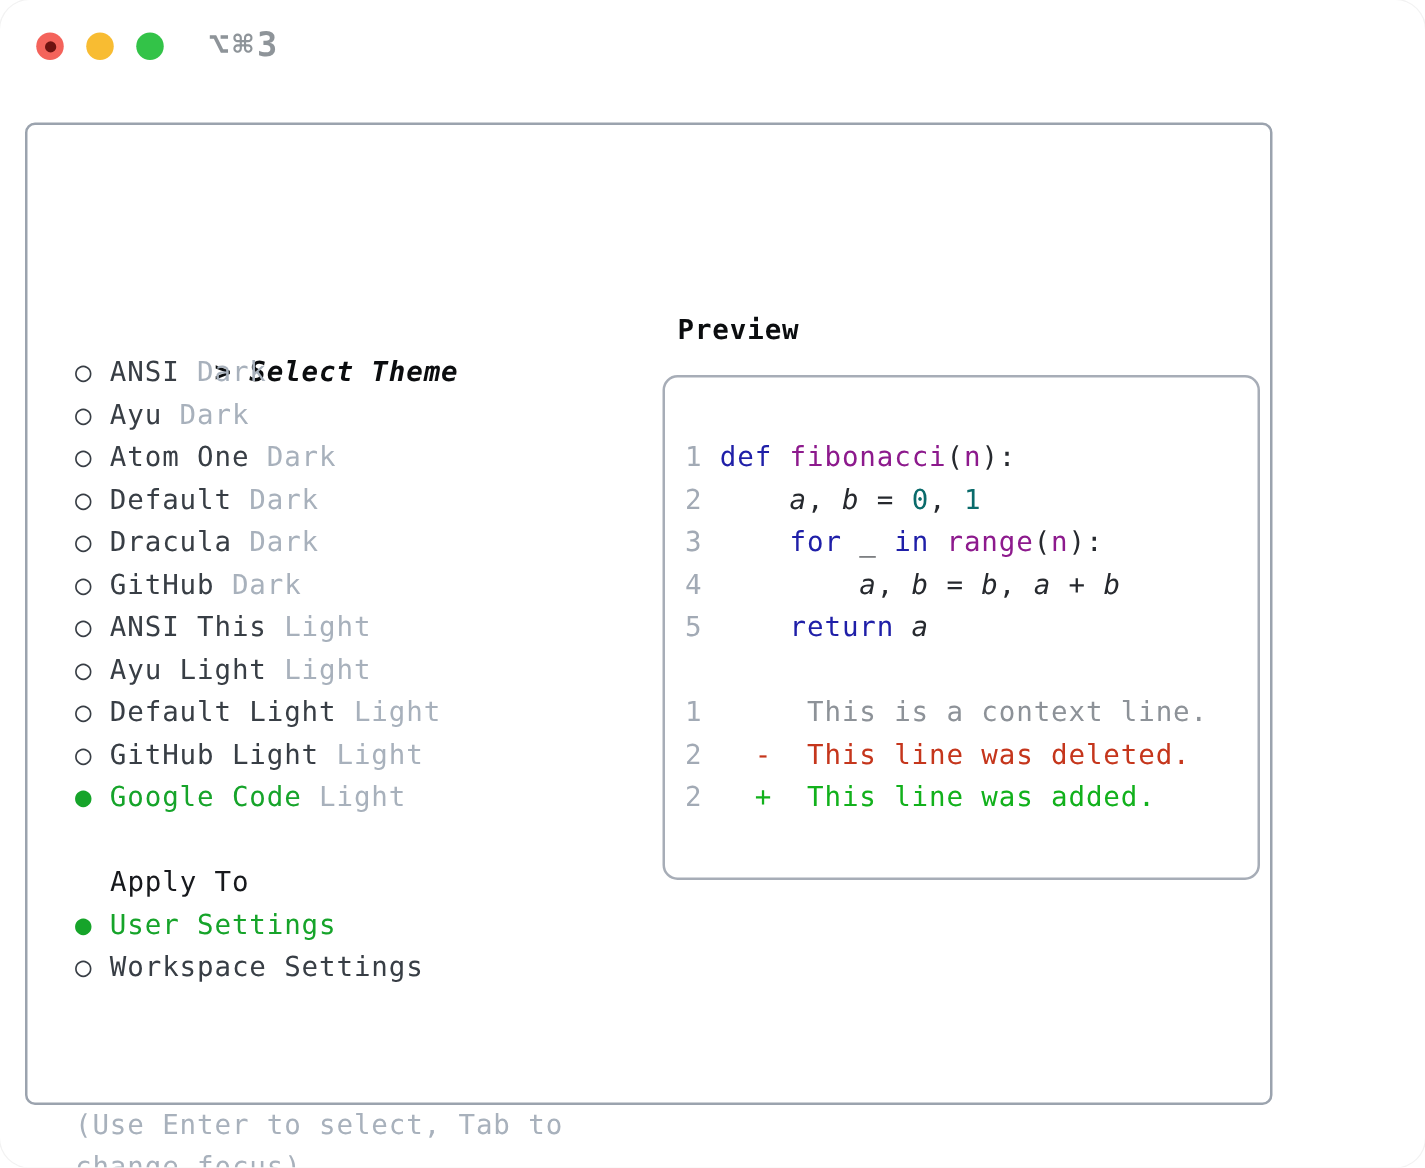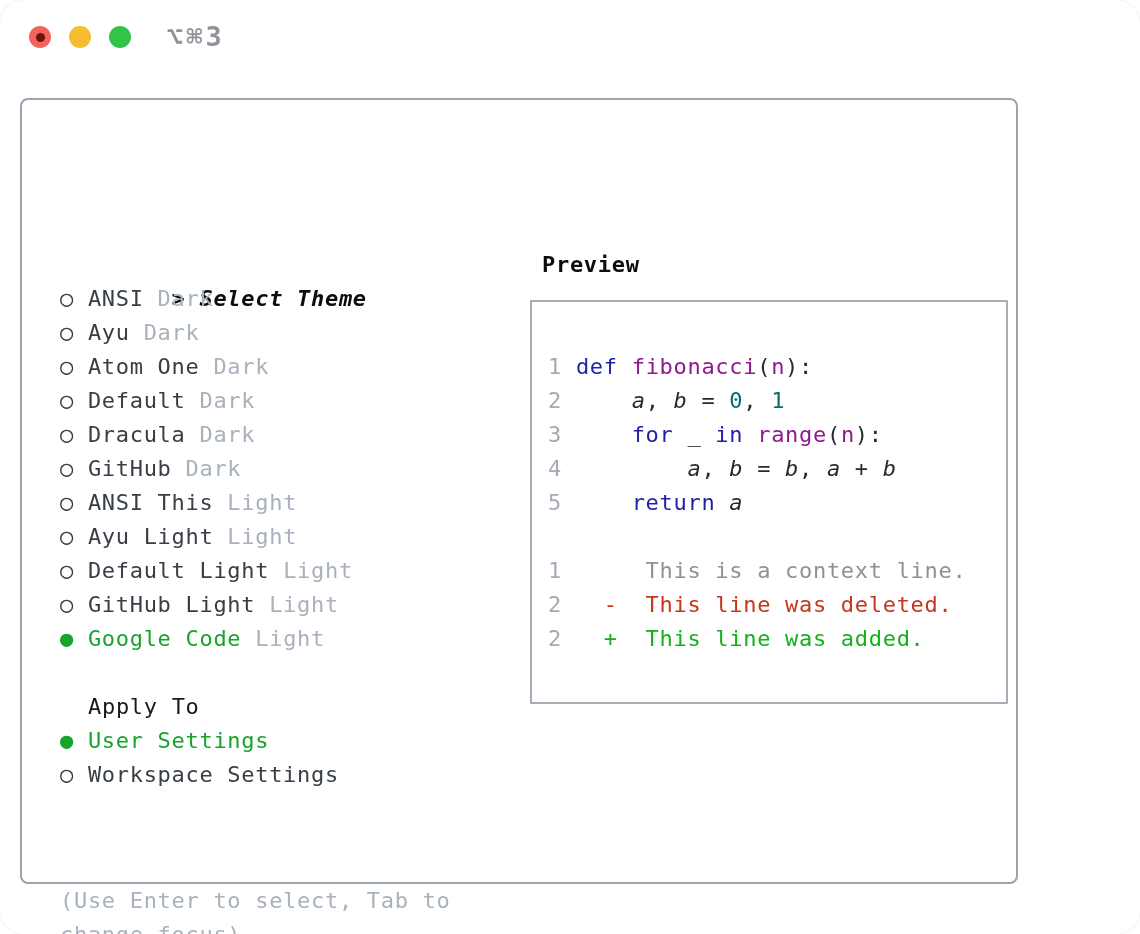--- a/index.html
+++ b/index.html
@@ -50,21 +50,21 @@
   .hint {
     position:absolute; left:38px; top:784px; width:452px;
     line-height:34px; color:var(--muted-gray); white-space:normal;
   }
   
   .preview-header { position:absolute; left:520px; top:148px; height:34px; line-height:34px; font-weight:bold; color:var(--header-black); }
   .preview-box {
     position:absolute; left:508px; top:200px;
     width:478px; height:404px;
     border:2px solid var(--preview-border);
-    border-radius:1px;
+    border-radius:12px;
     box-sizing:border-box;
   }
   .code-block { position:absolute; left:16px; top:48px; }
   .code-line { height:34px; line-height:34px; white-space:pre; }
   .lnum { color:var(--line-number-gray); }
   .tok-kw { color:var(--keyword-blue); }
   .tok-fn { color:var(--function-purple); }
   .tok-lit { color:var(--literal-teal); }
   .tok-plain { color:var(--code-plain); }
   .tok-var { color:var(--code-plain); font-style:italic; }

